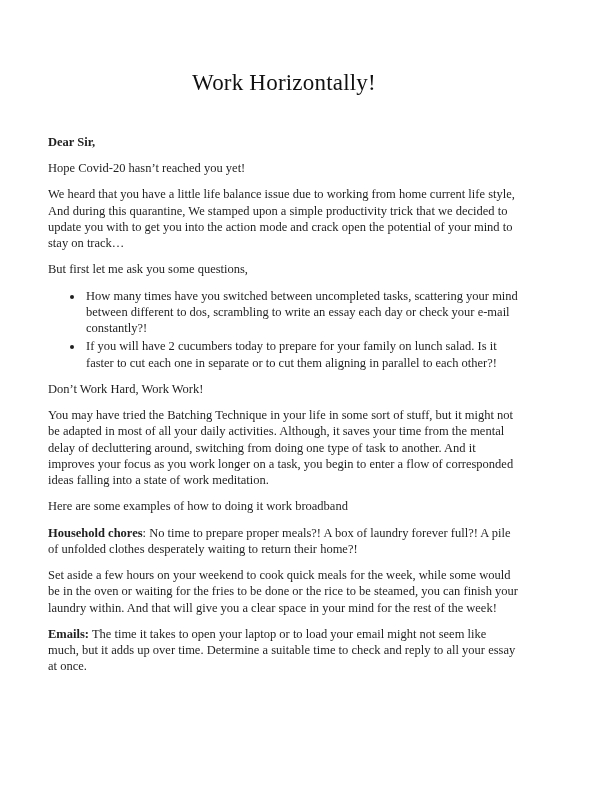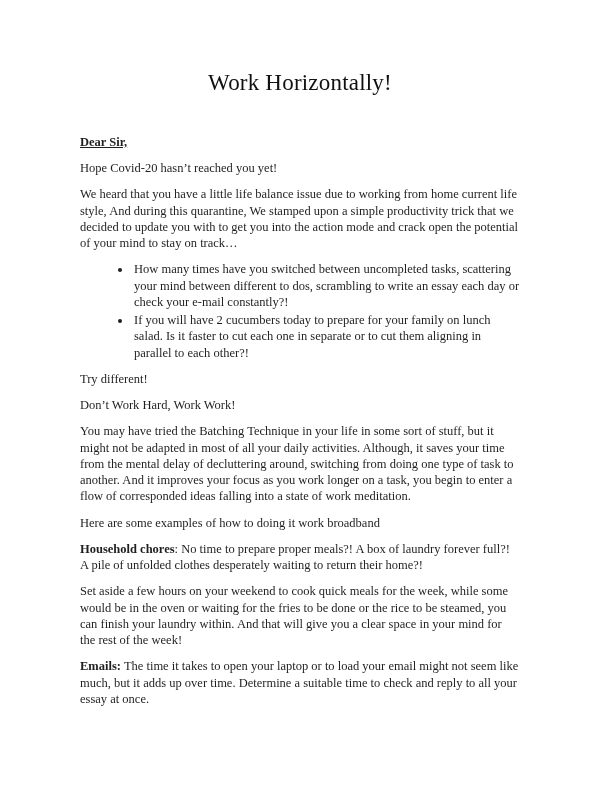--- a/index.html
+++ b/index.html
@@ -6,76 +6,75 @@
     margin: 0;
     padding: 0;
     background: #ffffff;
   }
   .page {
     position: relative;
     width: 612px;
     height: 792px;
     box-sizing: border-box;
     background: #ffffff;
-    padding: 58px 92px 40px 80px;
+    padding: 58px 92px 40px 48px;
     font-family: "Liberation Serif", "DejaVu Serif", serif;
     color: #1f1f1f;
     font-size: 12.5px;
     line-height: 1.3;
     overflow: hidden;
   }
   .doc-title {
     font-family: "Liberation Serif", "DejaVu Serif", serif;
     font-size: 23px;
     font-weight: 400;
     text-align: center;
     margin: 10px 0 36px 0;
     color: #111111;
     letter-spacing: 0.2px;
   }
   p {
     margin: 0 0 10px 0;
   }
   .salutation {
     font-weight: bold;
-    text-decoration: underline;
   }
   ul.q-list {
     margin: 0 0 10px 0;
     padding: 0 0 0 36px;
     list-style-type: disc;
   }
   ul.q-list li {
-    margin: 0 0 2px 16px;
+    margin: 0 0 2px 0;
     padding-left: 2px;
   }
   strong.lead {
     font-weight: bold;
   }
 </style>
 </head>
 <body>
 
 <div class="page">
 
   <h1 class="doc-title">Work Horizontally!</h1>
 
   <p class="salutation">Dear Sir,</p>
 
   <p>Hope Covid-20 hasn’t reached you yet!</p>
 
   <p>We heard that you have a little life balance issue due to working from home current life style, And during this quarantine, We stamped upon a simple productivity trick that we decided to update you with to get you into the action mode and crack open the potential of your mind to stay on track…</p>
 
+  <p>But first let me ask you some questions,</p>
 
   <ul class="q-list">
     <li>How many times have you switched between uncompleted tasks, scattering your mind between different to dos, scrambling to write an essay each day or check your e-mail constantly?!</li>
     <li>If you will have 2 cucumbers today to prepare for your family on lunch salad. Is it faster to cut each one in separate or to cut them aligning in parallel to each other?!</li>
   </ul>
 
-  <p>Try different!</p>
 
   <p>Don’t Work Hard, Work Work!</p>
 
   <p>You may have tried the Batching Technique in your life in some sort of stuff, but it might not be adapted in most of all your daily activities. Although, it saves your time from the mental delay of decluttering around, switching from doing one type of task to another. And it improves your focus as you work longer on a task, you begin to enter a flow of corresponded ideas falling into a state of work meditation.</p>
 
   <p>Here are some examples of how to doing it work broadband</p>
 
   <p><strong class="lead">Household chores</strong><span>: No time to prepare proper meals?! A box of laundry forever full?! A pile of unfolded clothes desperately waiting to return their home?!</span></p>
 
   <p>Set aside a few hours on your weekend to cook quick meals for the week, while some would be in the oven or waiting for the fries to be done or the rice to be steamed, you can finish your laundry within. And that will give you a clear space in your mind for the rest of the week!</p>

